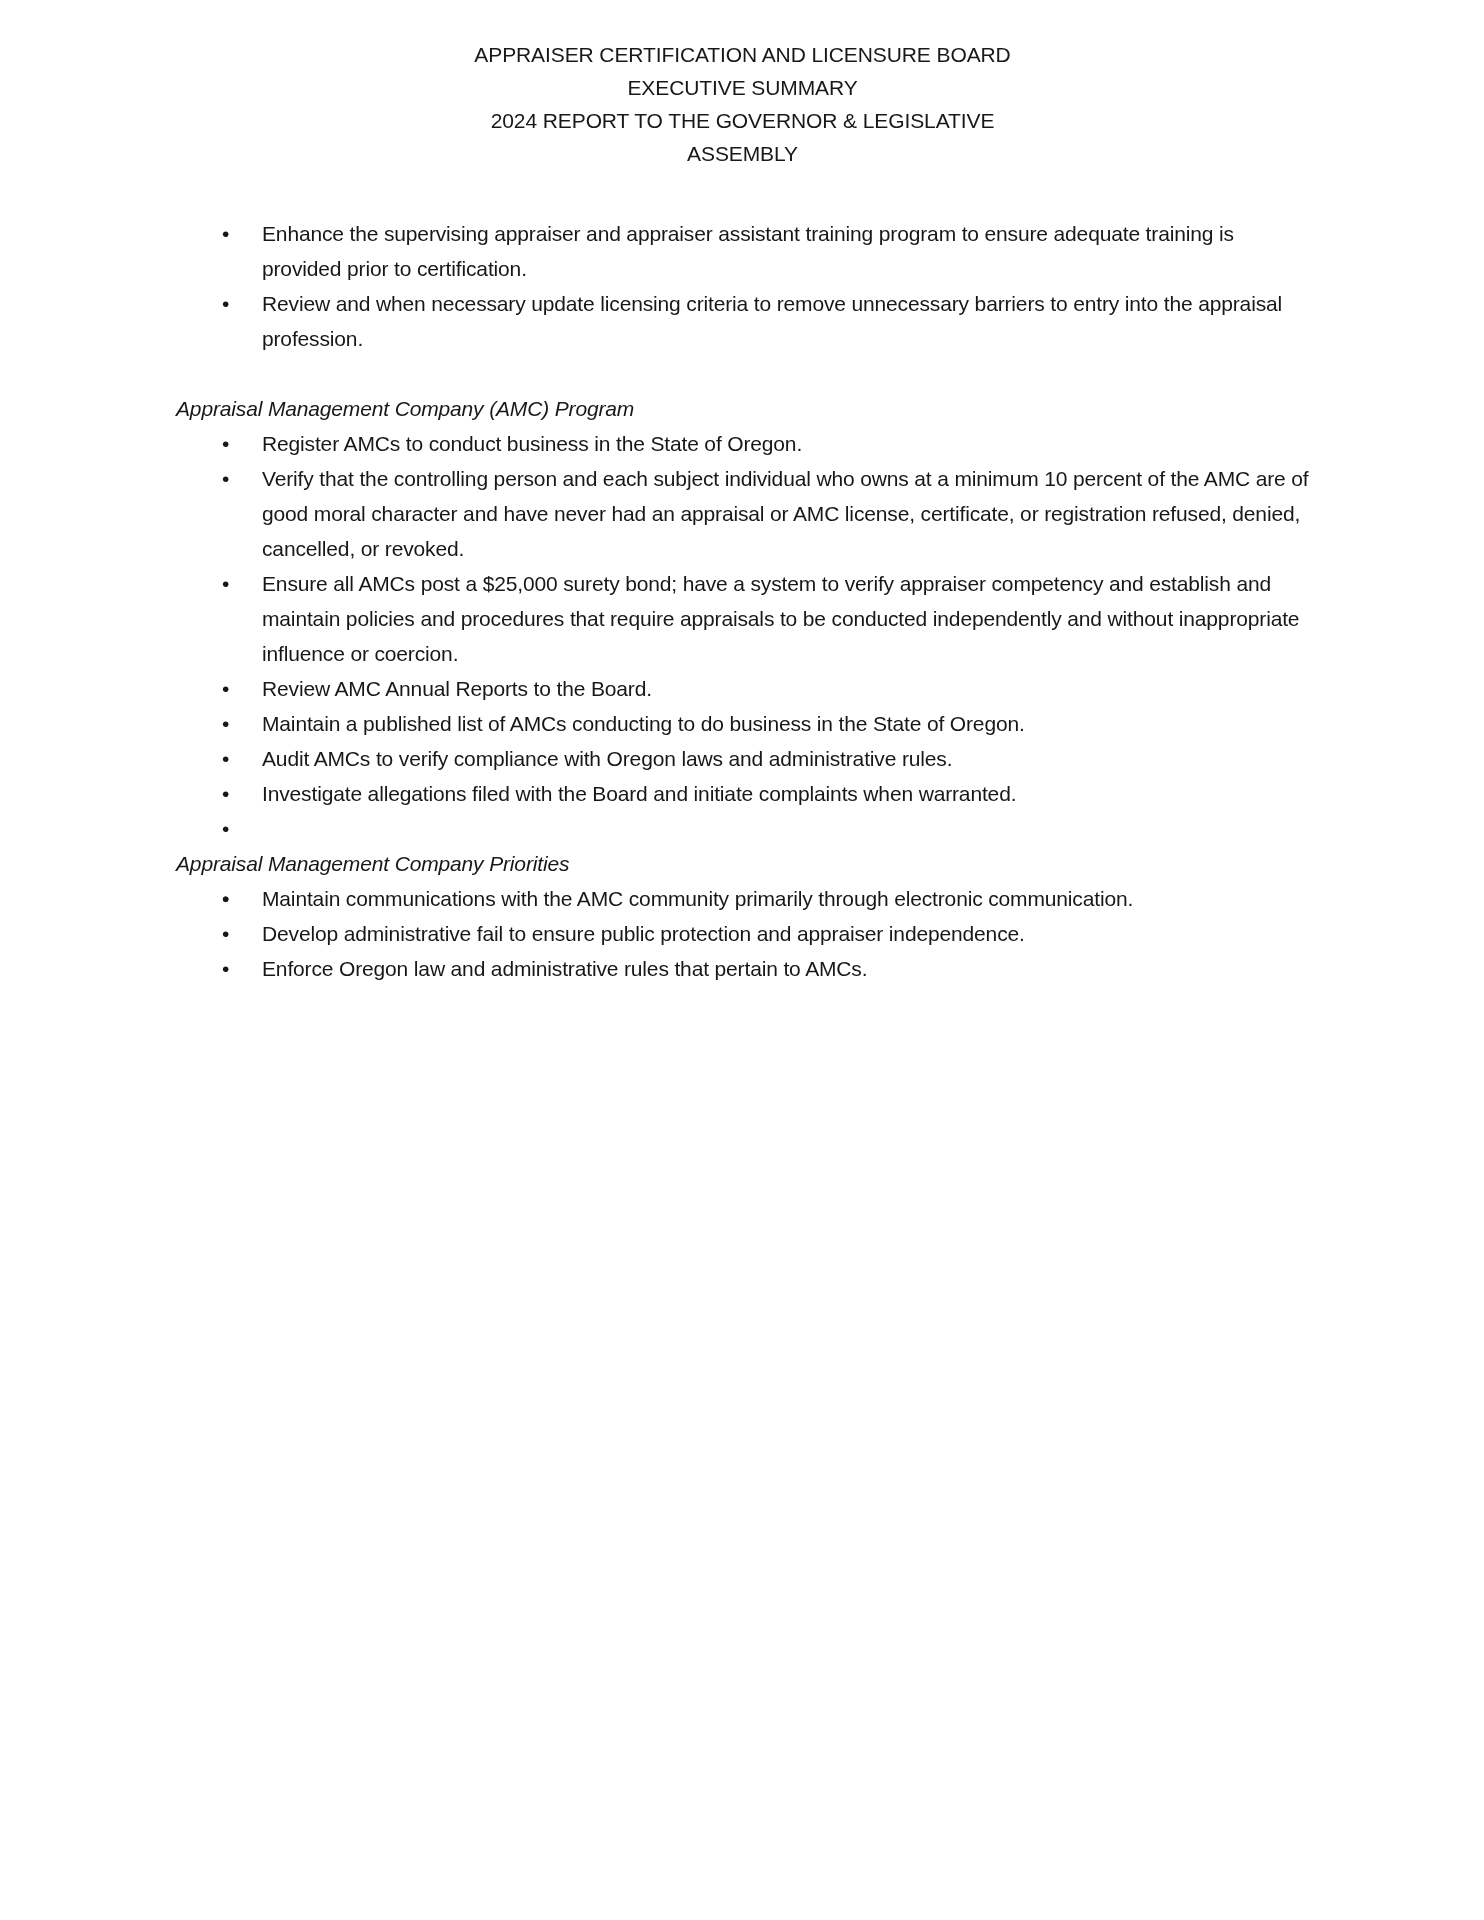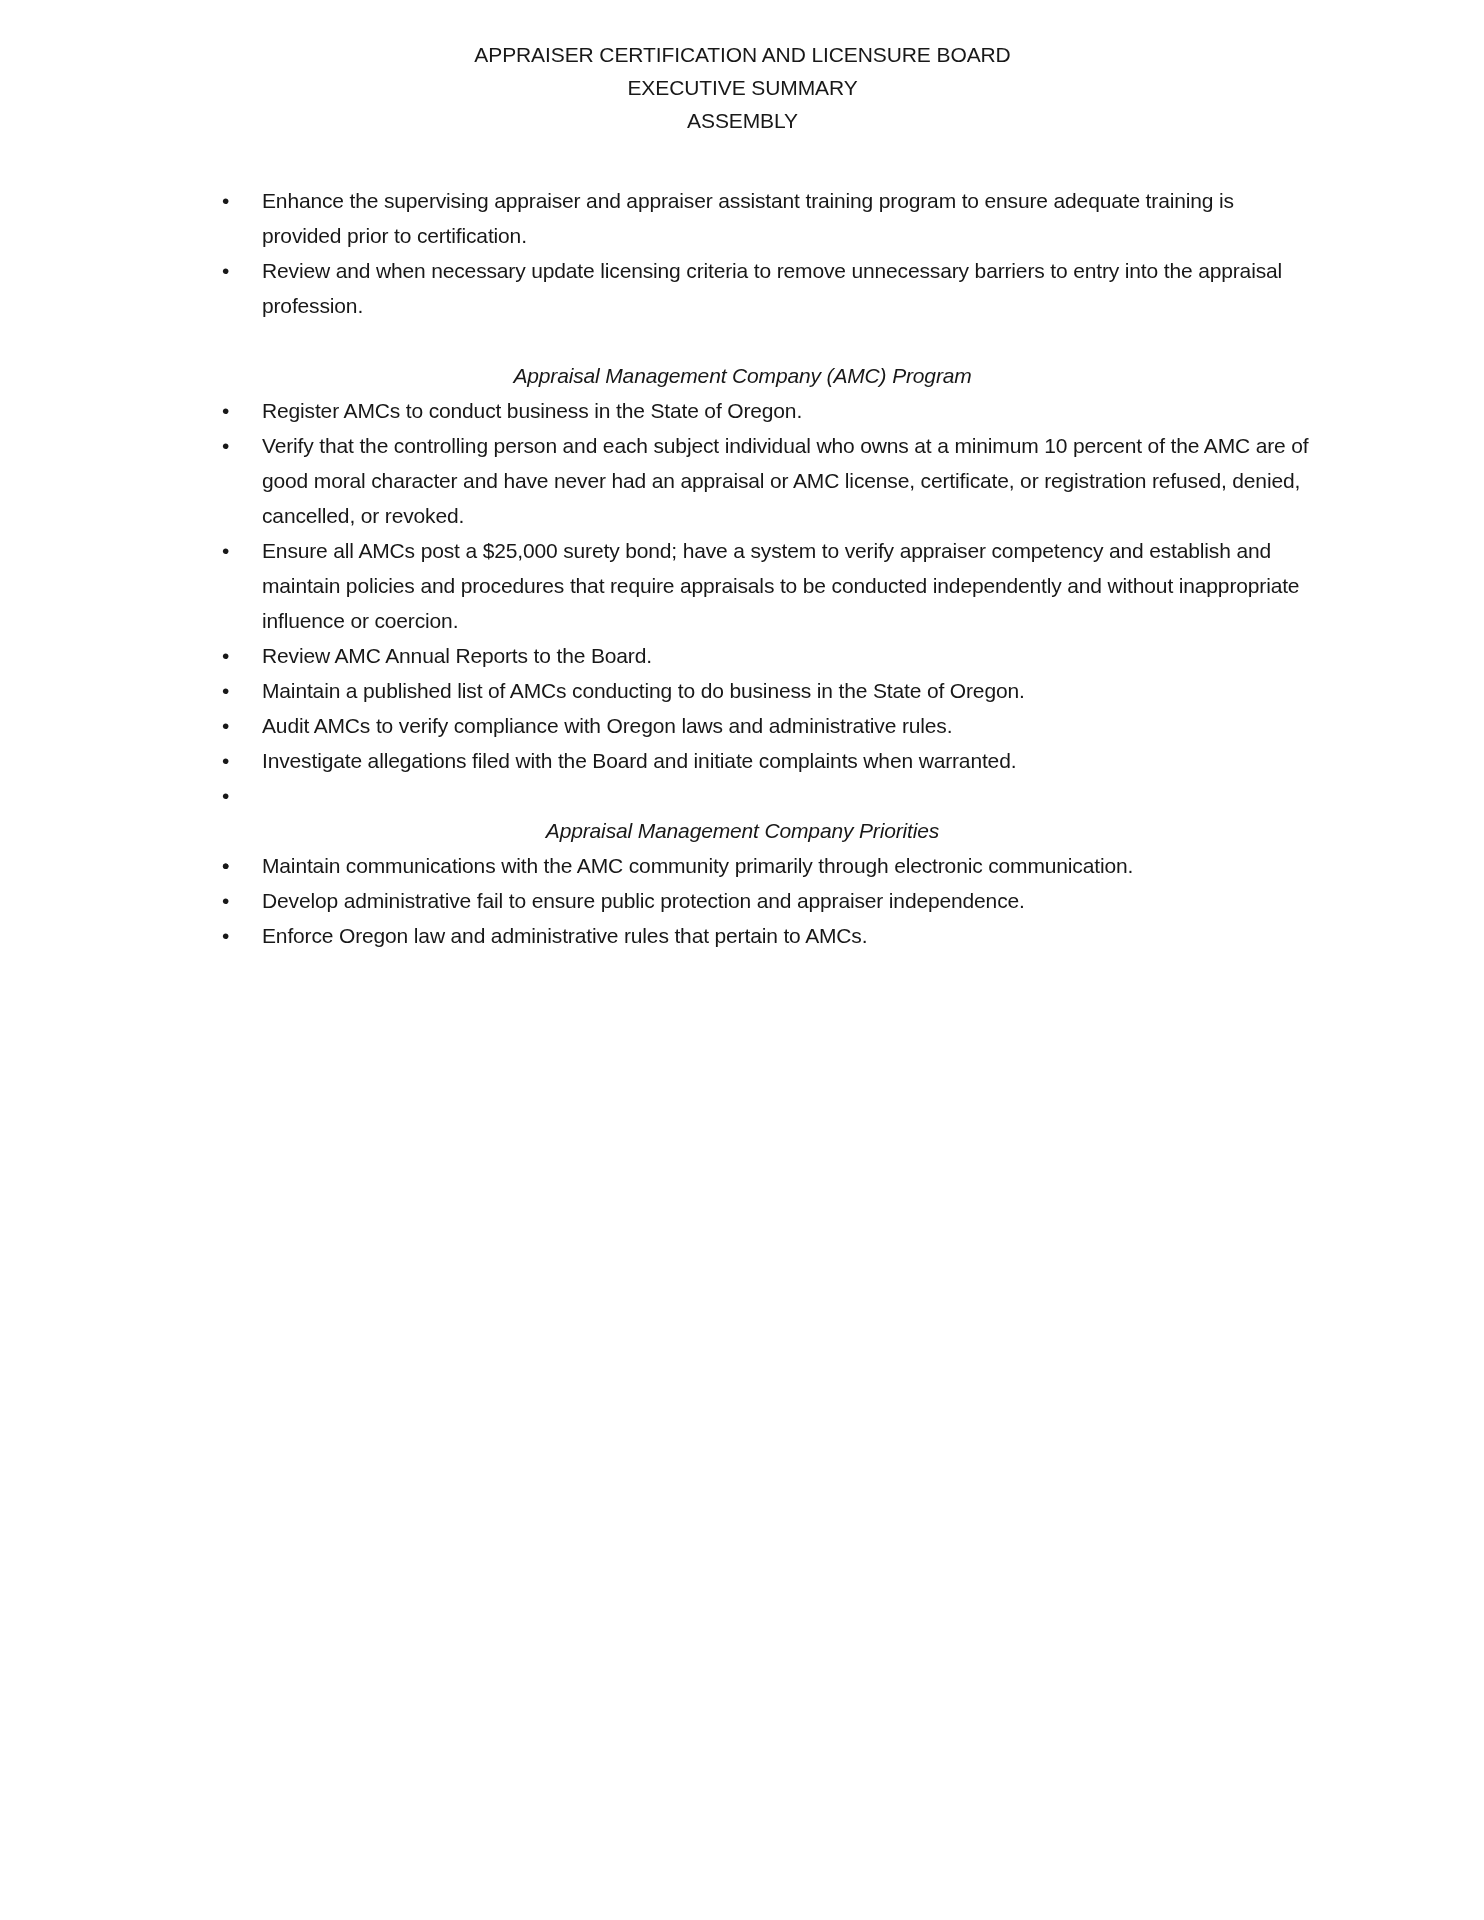--- a/index.html
+++ b/index.html
@@ -33,21 +33,20 @@
     font-size: 21px;
     line-height: 35px;
     letter-spacing: -0.15px;
   }
   .section-heading {
     font-style: italic;
     font-weight: normal;
     font-size: 21px;
     line-height: 35px;
     margin: 35px 0 0 0;
-    text-align: center;
   }
   ul.bullet-list {
     list-style: none;
     margin: 0;
     padding: 0;
   }
   li.bullet-item {
     position: relative;
     padding-left: 86px;
   }
@@ -59,20 +58,21 @@
   }
 </style>
 </head>
 <body>
 
 <div class="page">
 
   <div class="title-block">
     <div class="title-line">APPRAISER CERTIFICATION AND LICENSURE BOARD</div>
     <div class="title-line">EXECUTIVE SUMMARY</div>
+    <div class="title-line">2024 REPORT TO THE GOVERNOR &amp; LEGISLATIVE</div>
     <div class="title-line">ASSEMBLY</div>
   </div>
 
   <div class="content">
 
     <div class="section">
       <ul class="bullet-list">
         <li class="bullet-item">
           <span class="marker">•</span>
           <span class="bullet-text">Enhance the supervising appraiser and appraiser assistant training program to ensure adequate training is provided prior to certification.</span>

